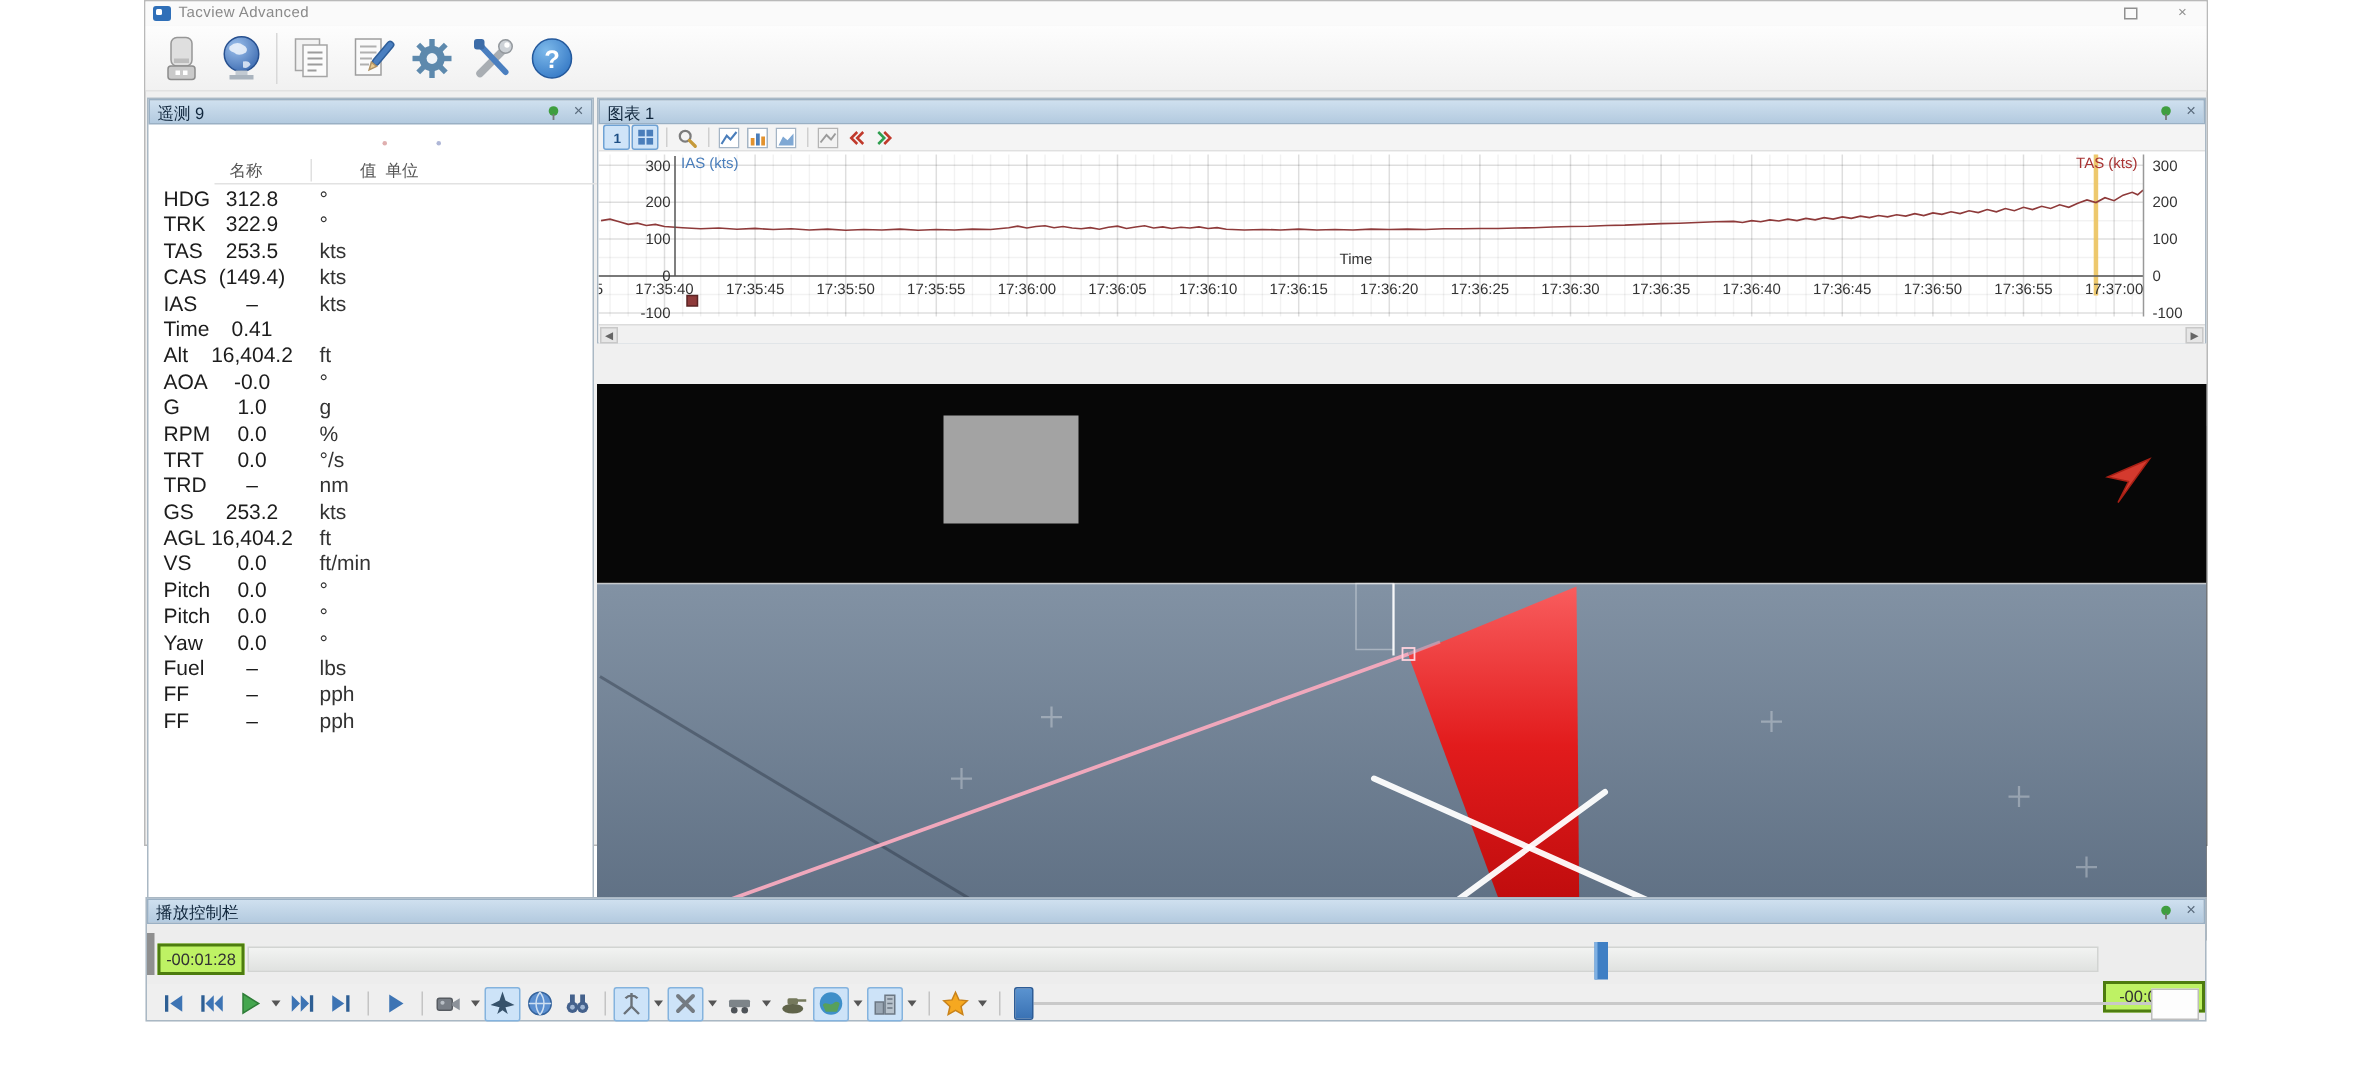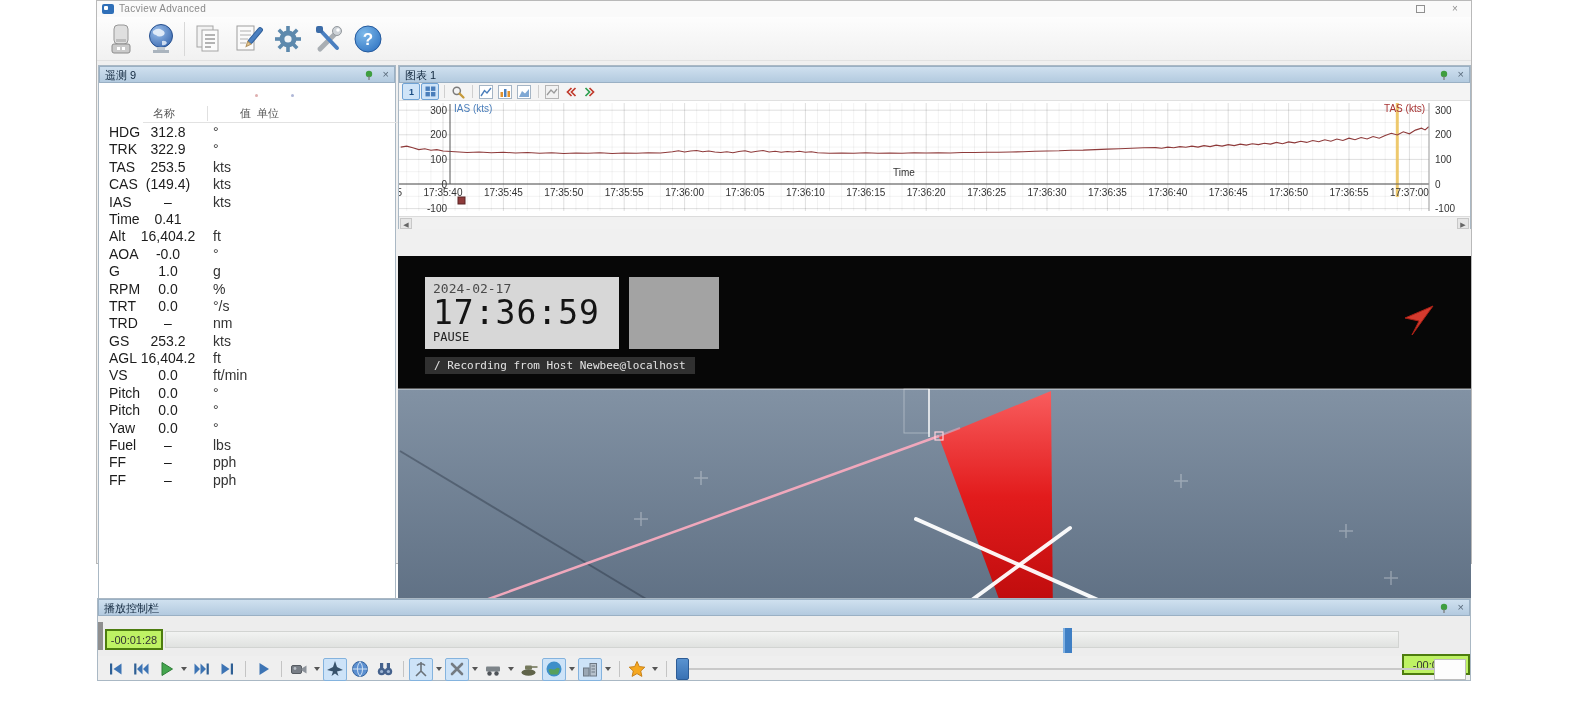--- a/index.html
+++ b/index.html
@@ -596,27 +596,21 @@
           <path d="M296 222 h14 M303 215 v14"></path>
         <path d="M941 275 h14 M948 268 v14"></path>
           <path d="M986 322 h14 M993 315 v14"></path>
         <path d="M216 355 h14 M223 348 v14"></path>
           <path d="M776 225 h14 M783 218 v14"></path>
       </g>
       <g transform="translate(1005,48)">
         <path d="M30 2 L2 14 L16 17 L9 31 L30 2 Z" fill="#d43a2e" stroke="#a82015" stroke-width="1"></path>
       </g>
     </svg>
-    <div class="clockbox">
-      <div class="cdate">2024-02-17</div>
-      <div class="ctime">17:36:59</div>
-      <div class="cpause">PAUSE</div>
-    </div>
     <div class="blurbox"></div>
-    <div class="recstrip">/ Recording from Host Newbee@localhost</div>
   </div>
 
   <div id="playback">
     <div class="phead">
       <span class="ptitle">播放控制栏</span>
       <svg class="pin" viewBox="0 0 10 10">
           <circle cx="5" cy="4" r="3.2" fill="#3f9e3f"></circle>
           <rect x="4.4" y="6" width="1.2" height="4" fill="#777"></rect>
         </svg>
       <span class="pclose">×</span>

